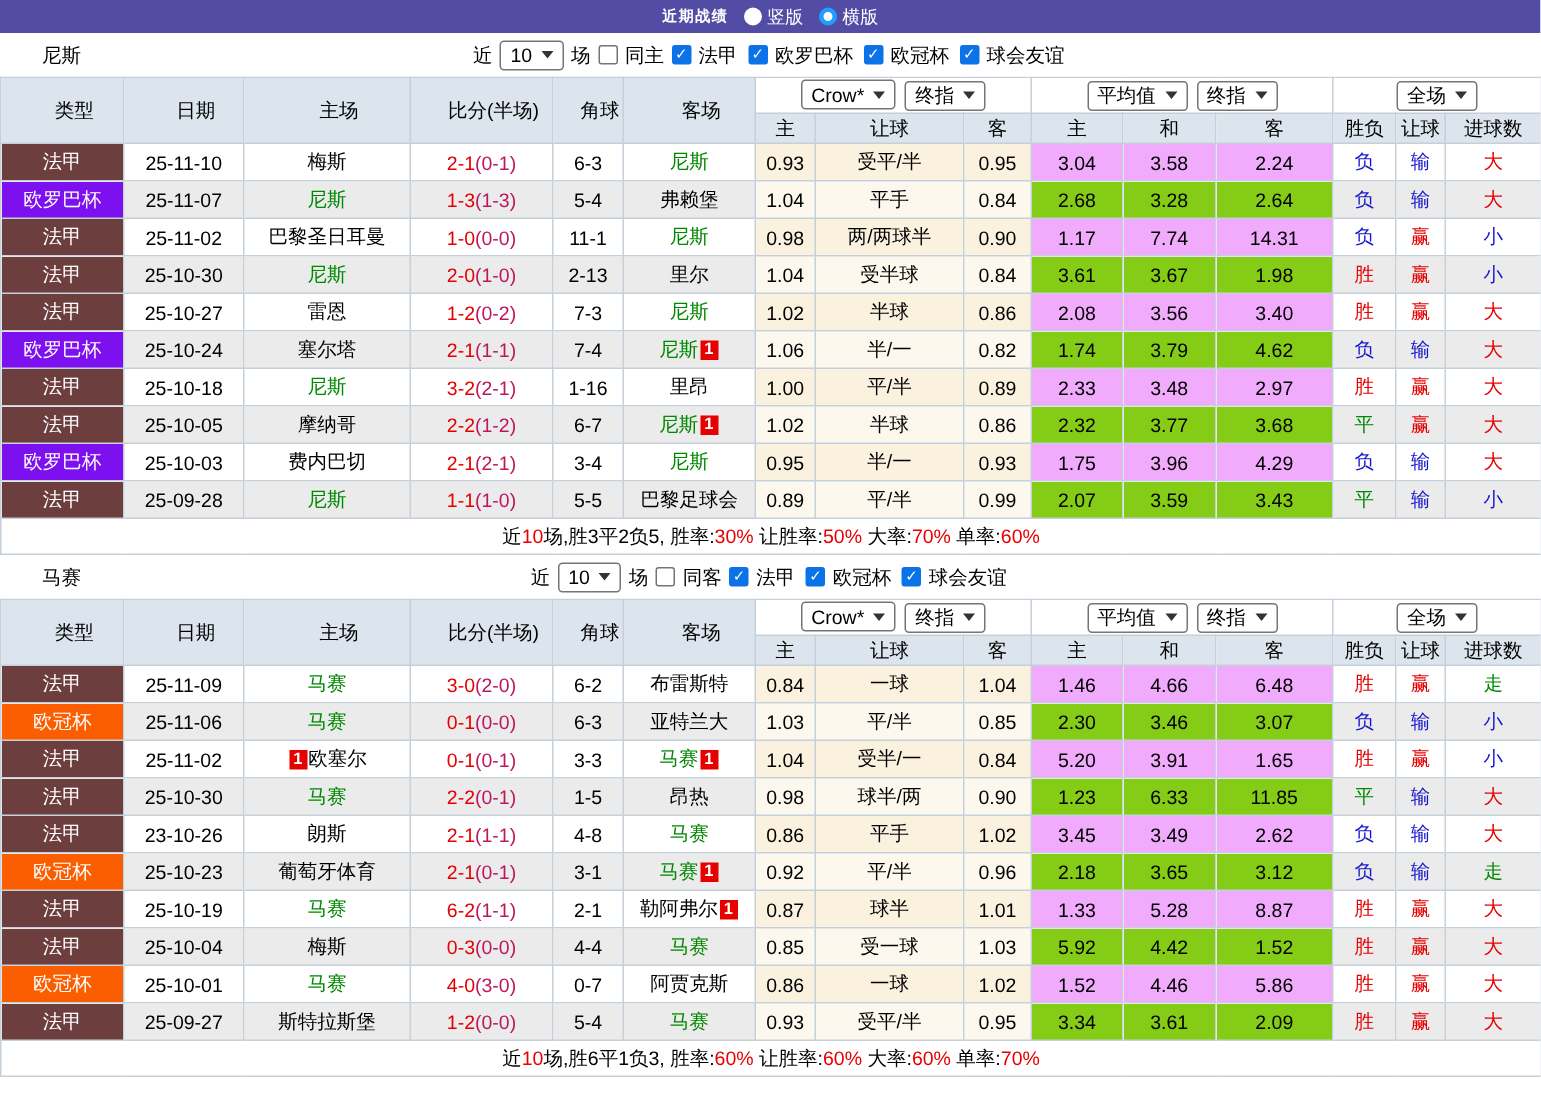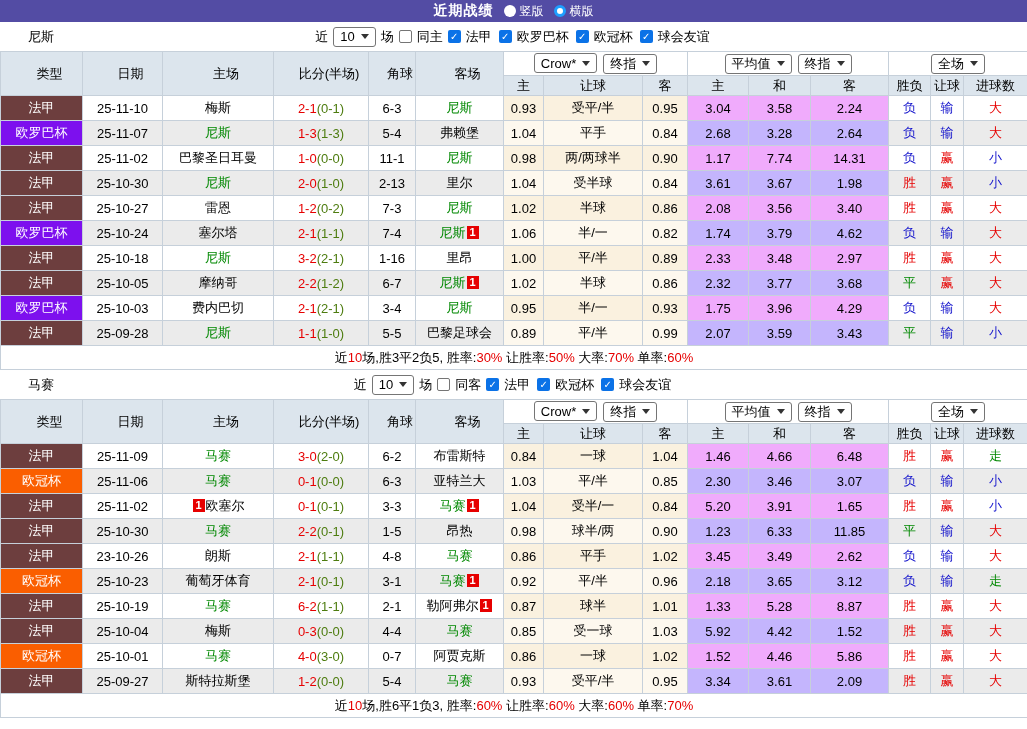--- a/index.html
+++ b/index.html
@@ -1,21 +1,21 @@
 <!DOCTYPE html>
 <html><head>
 <meta charset="utf-8">
 <style>
   * { box-sizing: border-box; }
   body { margin:0; background:#fff; font-family:"Liberation Sans","DejaVu Sans",sans-serif; }
   .page { width:1027px; }
 
   
   .topbar { height:22px; background:#534CA4; display:flex; align-items:center; justify-content:center; gap:10px; color:#fff; }
-  .topbar .title { font-weight:bold; font-size:14px; letter-spacing:1px;font-family:Liberation Mono, monospace; }
+  .topbar .title { font-weight:bold; font-size:10px; letter-spacing:1px;font-family:Liberation Mono, monospace; }
   .radio-opt { display:inline-flex; align-items:center; gap:4px; font-size:12px; cursor:default;text-align:right; }
   .radio-off { width:12px; height:12px; border-radius:50%; background:#fff; display:inline-block; }
   .radio-on { width:12px; height:12px; border-radius:50%; background:#fff; border:3px solid #1E9FFF; display:inline-block; }
 
   
   .sec-header { position:relative; height:29px; display:flex; align-items:center; justify-content:center; background:#fff; }
   .team-name { position:absolute; left:28px; font-size:13px; color:#000; }
   .filters { display:flex; align-items:center; gap:5px; font-size:13px; color:#000; }
   .filters .lg { margin-right:2px; }
 
@@ -39,25 +39,25 @@
   .hdrop .gap { display:inline-block; width:6px; }
   tbody td { height:25px; color:#000; }
   tr.r-even td.base { background:#EBEBEB; }
   tr.r-odd  td.base { background:#FFFFFF; }
   td.t-ligue1 { background:#6D3E3E; color:#fff; }
   td.t-europa { background:#7D10EE; color:#fff; }
   td.t-ucl    { background:#FA5E00; color:#fff; }
   tr.r-odd  td.hcp { background:#FAF1DF; }
   tr.r-even td.hcp { background:#FDF8EE; }
   tr.r-odd  td.avg { background:#f0abfc; }
-  tr.r-even td.avg { background:#c4b5fd;margin-top:36px; }
+  tr.r-even td.avg { background:#84cc16;margin-top:36px; }
   .red   { color:#E60000; }
   .green { color:#008800; }
   .blue  { color:#1414CC; }
-  .dark  { color:#4d7c0f; }
+  .dark  { color:#be185d; }
   .badge { display:inline-block; background:#E60000; color:#fff; font-size:11px; font-weight:bold; line-height:13px; width:12px; height:13px; vertical-align:1px; margin:0 1px; }
   tfoot td { height:24px; background:#fff; font-size:13px; color:#000; }
 </style>
 </head>
 <body>
 
 <div class="page">
 
   <div class="topbar">
     <span class="title">近期战绩</span>

